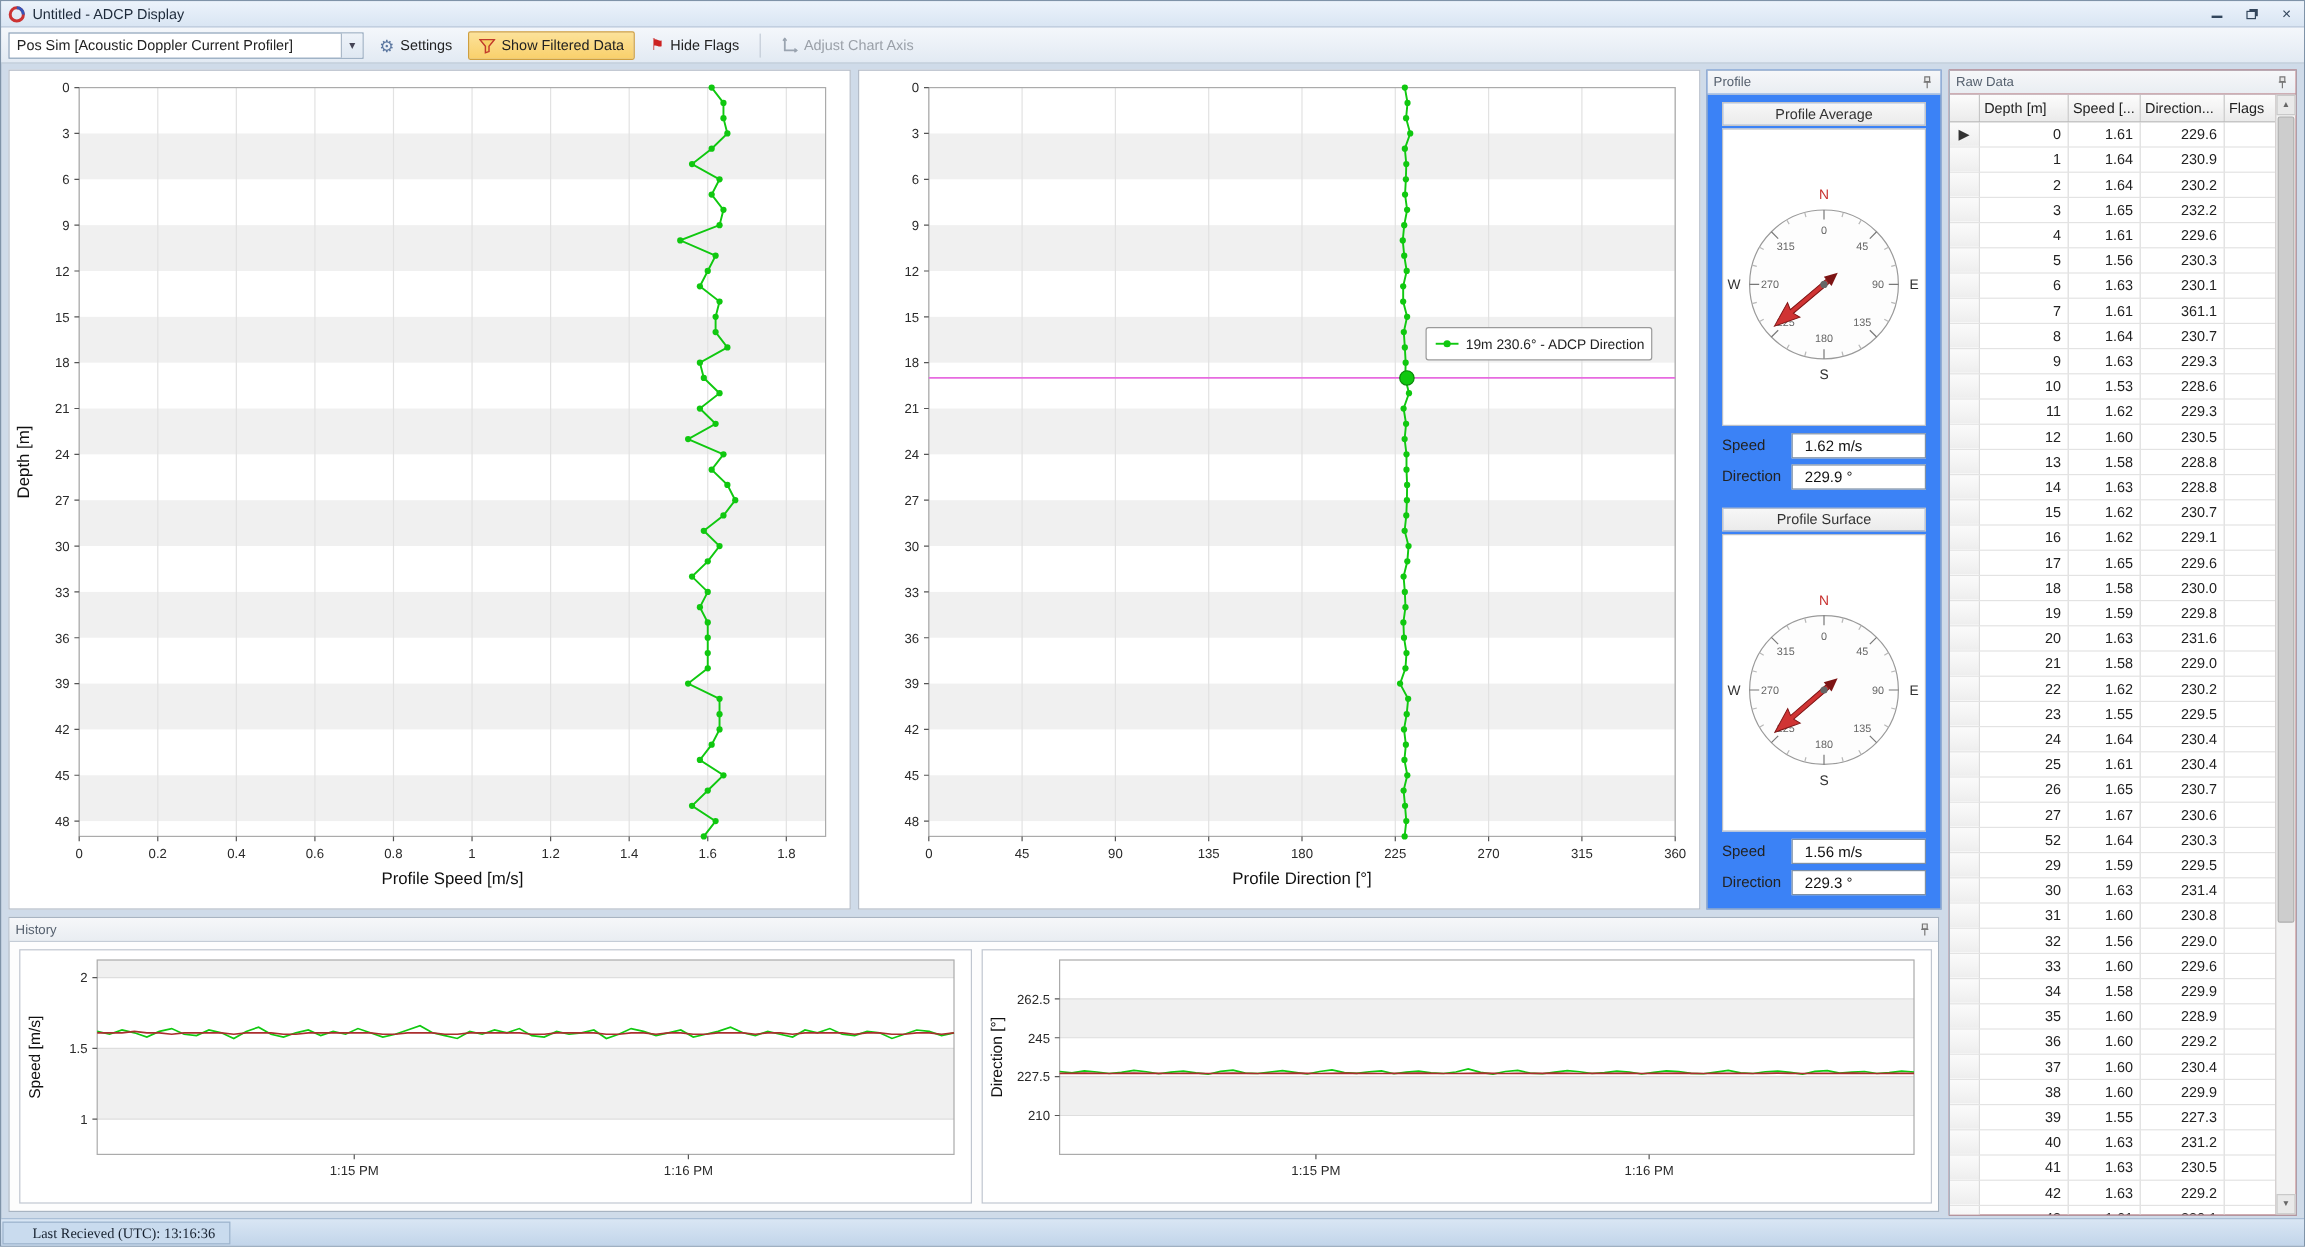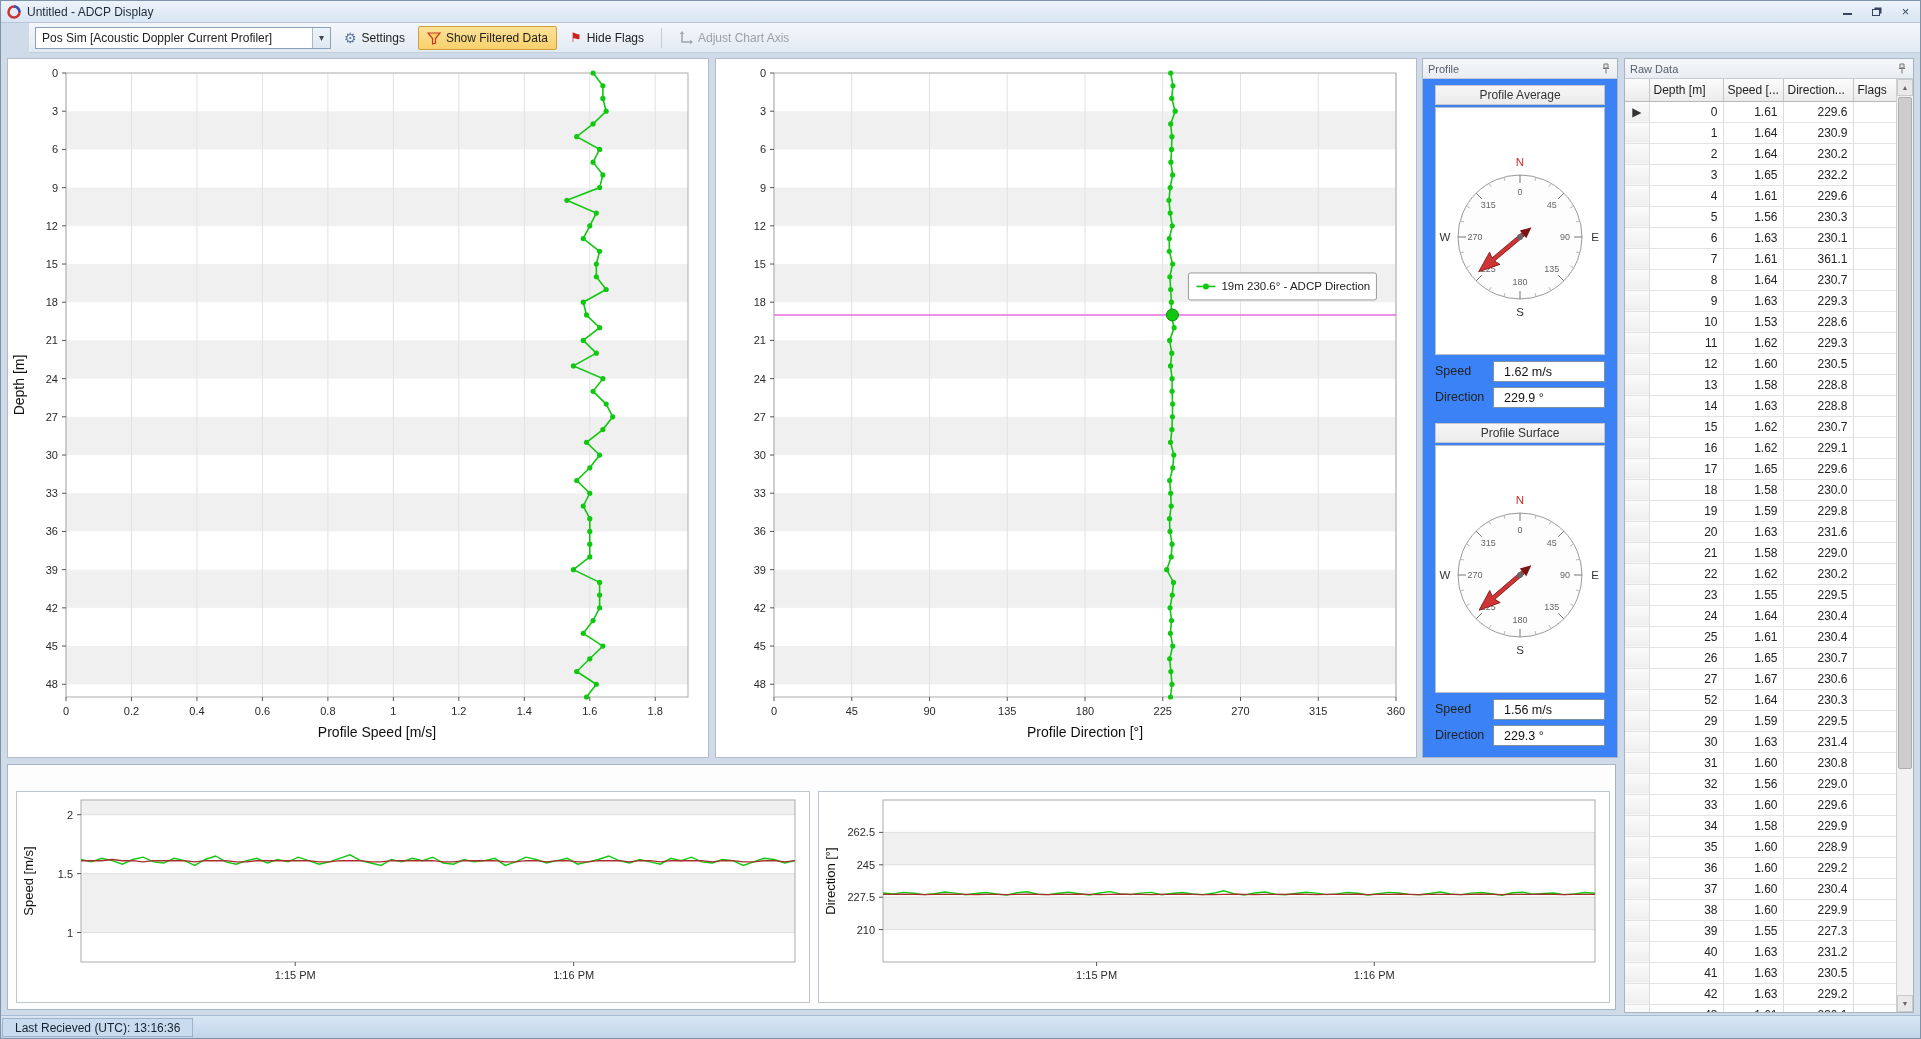--- a/index.html
+++ b/index.html
@@ -10,21 +10,21 @@
   
   .titlebar{position:absolute;left:0;top:0;right:0;height:22px;background:linear-gradient(#ecf3fb,#d9e5f3);border-bottom:1px solid #b7c6d8;display:flex;align-items:center;padding-left:5px;}
   .app-icon{width:16px;height:16px;margin-right:5px;display:inline-flex;}
   .title-text{font-size:12px;color:#1d2a3a;}
   .win-buttons{margin-left:auto;display:flex;height:100%;}
   .win-btn{width:29px;height:100%;display:flex;align-items:center;justify-content:center;color:#33465c;cursor:default;font-size:13px;}
   .glyph-min{display:inline-block;width:9px;border-bottom:2px solid #33465c;height:7px;}
   .glyph-restore{display:inline-block;width:8px;height:7px;border:1px solid #33465c;box-shadow:2px -2px 0 -0.5px #33465c;margin-top:2px;margin-right:2px;}
 
   
-  .toolbar{position:absolute;left:0;top:22px;right:0;height:30px;background:linear-gradient(#f4f7fb,#e2eaf3);border-bottom:1px solid #c2cdda;display:flex;align-items:center;padding:0 6px;gap:4px;margin-left:28px;}
+  .toolbar{position:absolute;left:0;top:22px;right:0;height:30px;background:linear-gradient(#f4f7fb,#e2eaf3);border-bottom:1px solid #c2cdda;display:flex;align-items:center;padding:0 6px;gap:4px;}
   .combo{width:296px;height:22px;background:#fff;border:1px solid #8aa0b8;display:flex;align-items:stretch;}
   .combo-text{flex:1;padding:3px 6px;font-size:12px;white-space:nowrap;overflow:hidden;}
   .combo-arrow{width:18px;border-left:1px solid #aab8c8;background:linear-gradient(#eef3f9,#dfe8f2);display:flex;align-items:center;justify-content:center;font-size:10px;color:#445;}
   button{font:inherit;background:none;border:1px solid transparent;display:inline-flex;align-items:center;gap:5px;height:24px;padding:0 8px;color:#222;cursor:default;}
   button .icon{display:inline-flex;align-items:center;}
   .gear-glyph{font-size:14px;color:#5b77a0;line-height:1;}
   .flag-glyph{font-size:13px;color:#cc2222;line-height:1;}
   button.checked{background:linear-gradient(#fce29a,#f9d06b);border:1px solid #cf9f3f;border-radius:2px;}
   button.disabled{color:#9aa0a8;}
   .tb-sep{width:1px;height:20px;background:#c3cbd6;margin:0 4px;}
@@ -49,21 +49,21 @@
   table.grid td{height:21px;border-right:1px solid #dcdcdc;border-bottom:1px solid #e3e3e3;font-size:12px;padding:0 5px;white-space:nowrap;overflow:hidden;}
   td.gutter,th.gutter{background:linear-gradient(#fbfbfb,#eeeeee);border-right:1px solid #c6c6c6;width:24px;text-align:center;font-size:9px;color:#333;padding:0;}
   td.c-depth,td.c-speed,td.c-dir{text-align:right;}
   .vscroll{position:absolute;top:20px;right:0;bottom:0;width:17px;background:#f2f2f2;border-left:1px solid #d0d0d0;}
   .vs-btn{position:absolute;left:0;right:0;height:17px;background:#e9e9e9;border:1px solid #c9c9c9;display:flex;align-items:center;justify-content:center;font-size:7px;color:#666;}
   .vs-up{top:0;} .vs-down{bottom:0;}
   .vs-thumb{position:absolute;left:1px;right:1px;top:18px;height:72%;background:#cdcdcd;border:1px solid #aeaeae;border-radius:2px;}
 
   
   .statusbar{position:absolute;left:0;right:0;bottom:0;height:23px;background:linear-gradient(#d9e6f4,#c2d5ea);border-top:1px solid #a9bed6;display:flex;align-items:center;}
-  .status-cell{height:19px;margin:0 0 0 1px;padding:2px 12px 0 12px;background:#c9dbee;border:1px solid #9db3cc;font-size:12px;color:#16202e;}
+  .status-cell{height:19px;margin:0 0 0 1px;padding:2px 12px 0 24px;background:#c9dbee;border:1px solid #9db3cc;font-size:12px;color:#16202e;font-family:Liberation Serif, serif;}
 
   
   svg text{font-family:"Liberation Sans",sans-serif;}
   .tick{font-size:11px;fill:#2a2a2a;}
   .axis-title{font-size:14px;fill:#101010;}
   .axis-title-sm{font-size:13px;fill:#101010;}
   .tooltip-text{font-size:11.5px;fill:#222;}
   .compass-num{font-size:9px;fill:#666;}
   .compass-card{font-size:11.5px;fill:#333;}
   .compass-card-n{font-size:11.5px;fill:#c8312f;}
@@ -500,20 +500,29 @@
       <span class="ro-label">Speed</span>
       <span class="ro-field">1.56 m/s</span>
     </div>
     <div class="readout" style="top:666px;">
       <span class="ro-label">Direction</span>
       <span class="ro-field">229.3 °</span>
     </div>
   </div>
 
   <div class="dock-panel" style="left:6px;top:763px;width:1609px;height:246px;background:#fdfdfd;">
+    <div class="dock-header">
+      <span>History</span>
+      <span class="pin">
+        <svg width="12" height="12" viewBox="0 0 12 12">
+            <path d="M4 1h4v4H4z" fill="#e8e8e8" stroke="#777"></path>
+            <path d="M3 5.5h6 M6 5.5v5" fill="none" stroke="#777"></path>
+          </svg>
+      </span>
+    </div>
     <div class="chart-panel" style="left:8px;top:26px;width:794px;height:212px;border-color:#c0c6d0;"><svg width="792" height="210">
           <rect x="64" y="8" width="714" height="162" fill="#ffffff"></rect>
           <rect x="64" y="81.63636363636364" width="714" height="58.90909090909089" fill="#f0f0f0"></rect>
           <rect x="64" y="8" width="714" height="14.727272727272734" fill="#f0f0f0"></rect>
           <line x1="64" y1="140.54545454545453" x2="778" y2="140.54545454545453" stroke="#dedede"></line>
           <line x1="64" y1="81.63636363636364" x2="778" y2="81.63636363636364" stroke="#dedede"></line>
           <line x1="64" y1="22.727272727272734" x2="778" y2="22.727272727272734" stroke="#dedede"></line>
           <rect x="64" y="8" width="714" height="162" fill="none" stroke="#ababab"></rect>
           <line x1="60" y1="140.54545454545453" x2="64" y2="140.54545454545453" stroke="#555"></line>
           <text x="56" y="144.54545454545453" text-anchor="end" class="tick">1</text>

